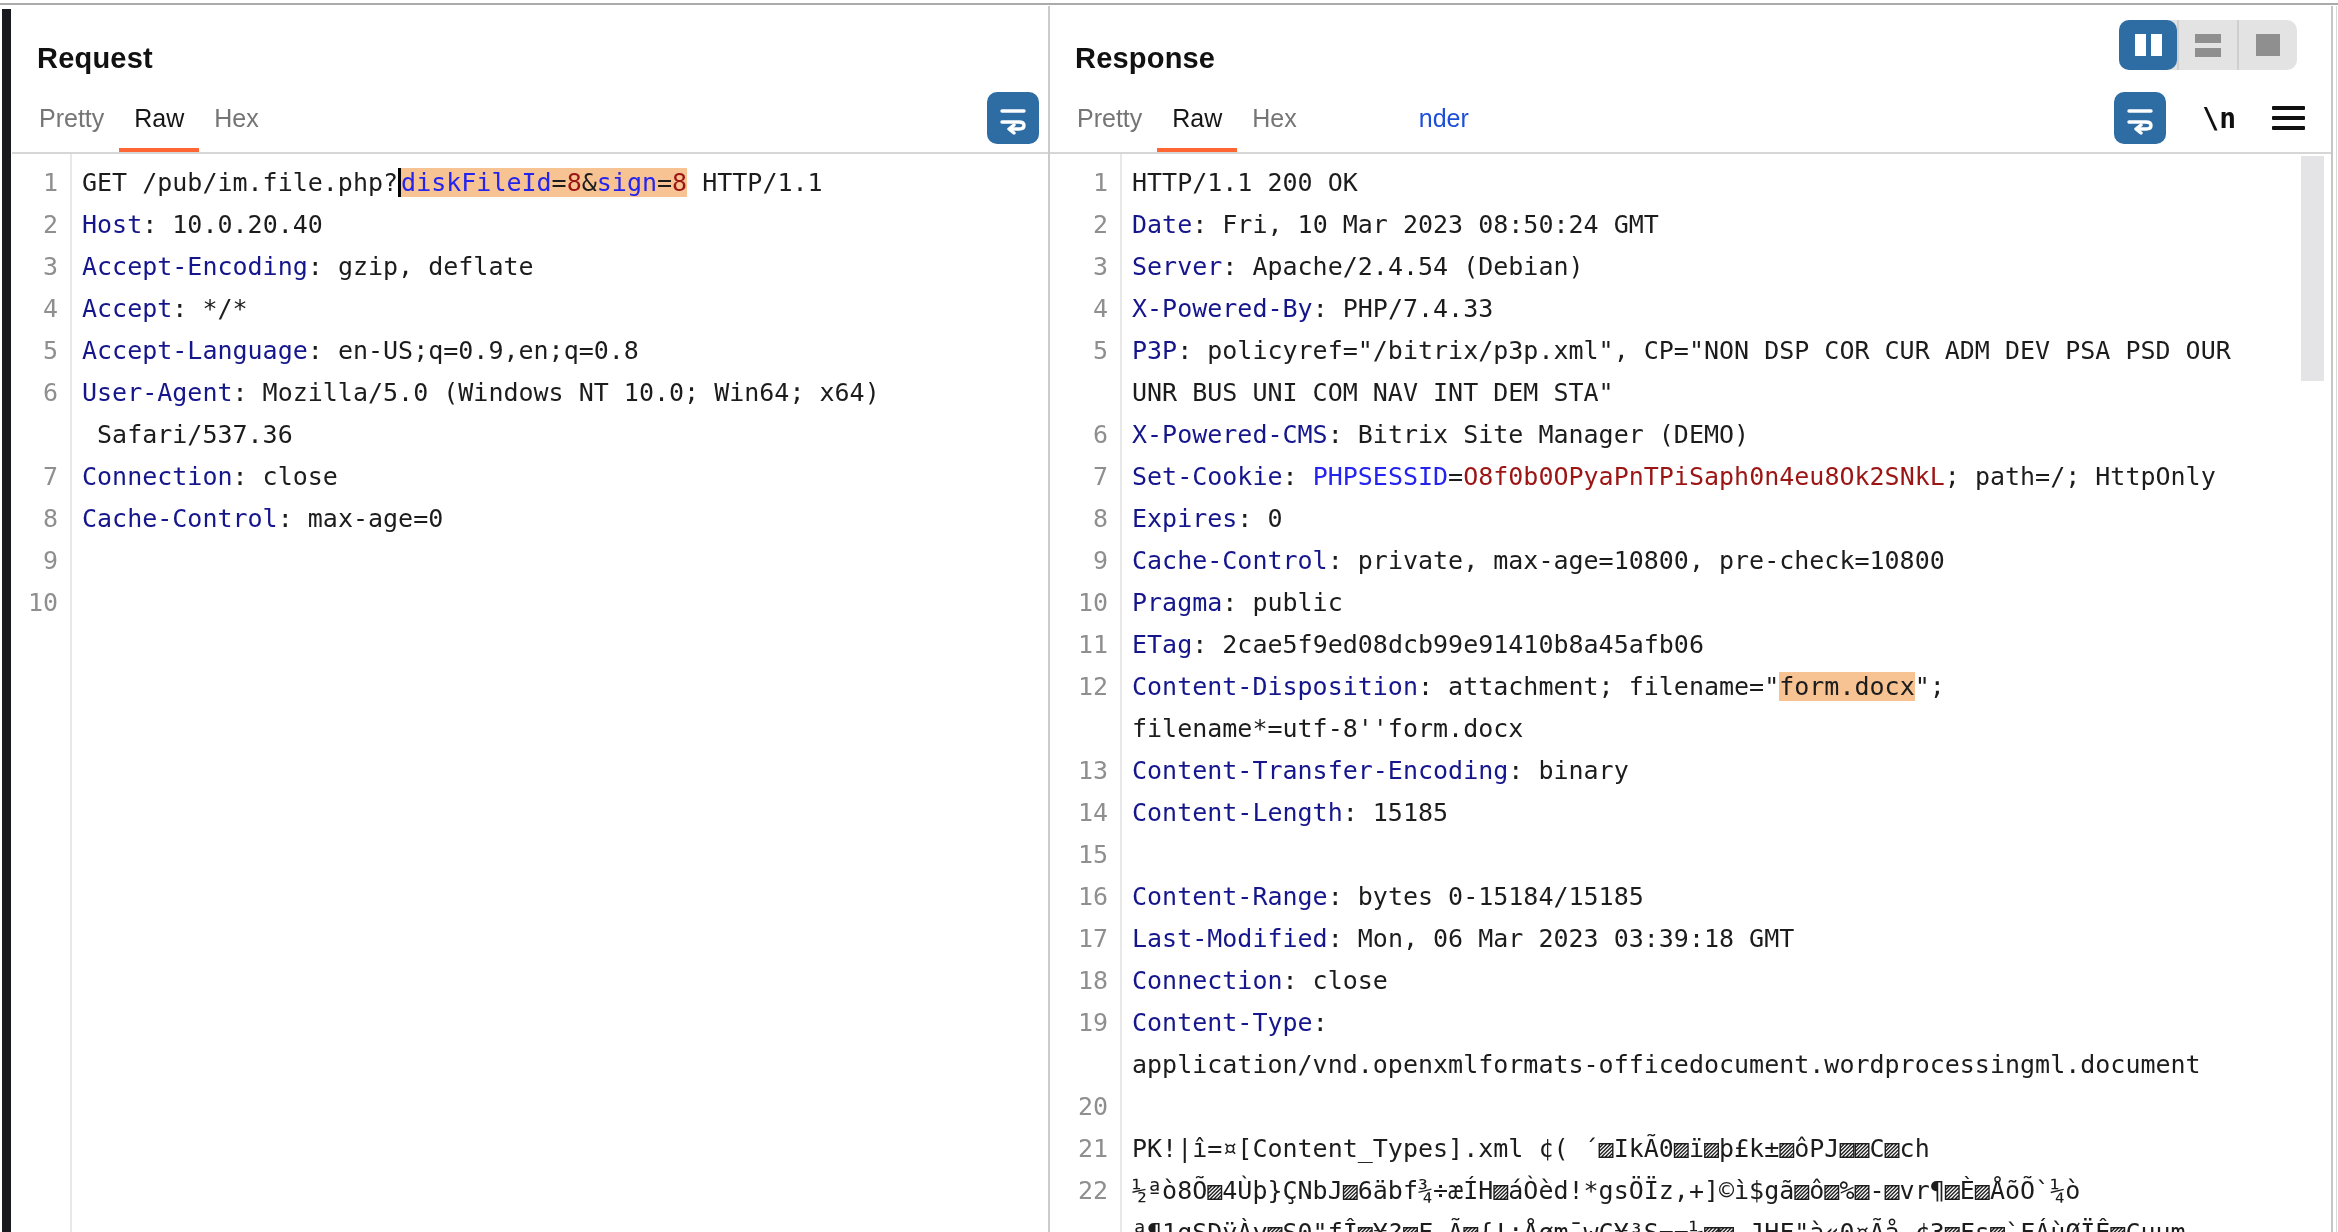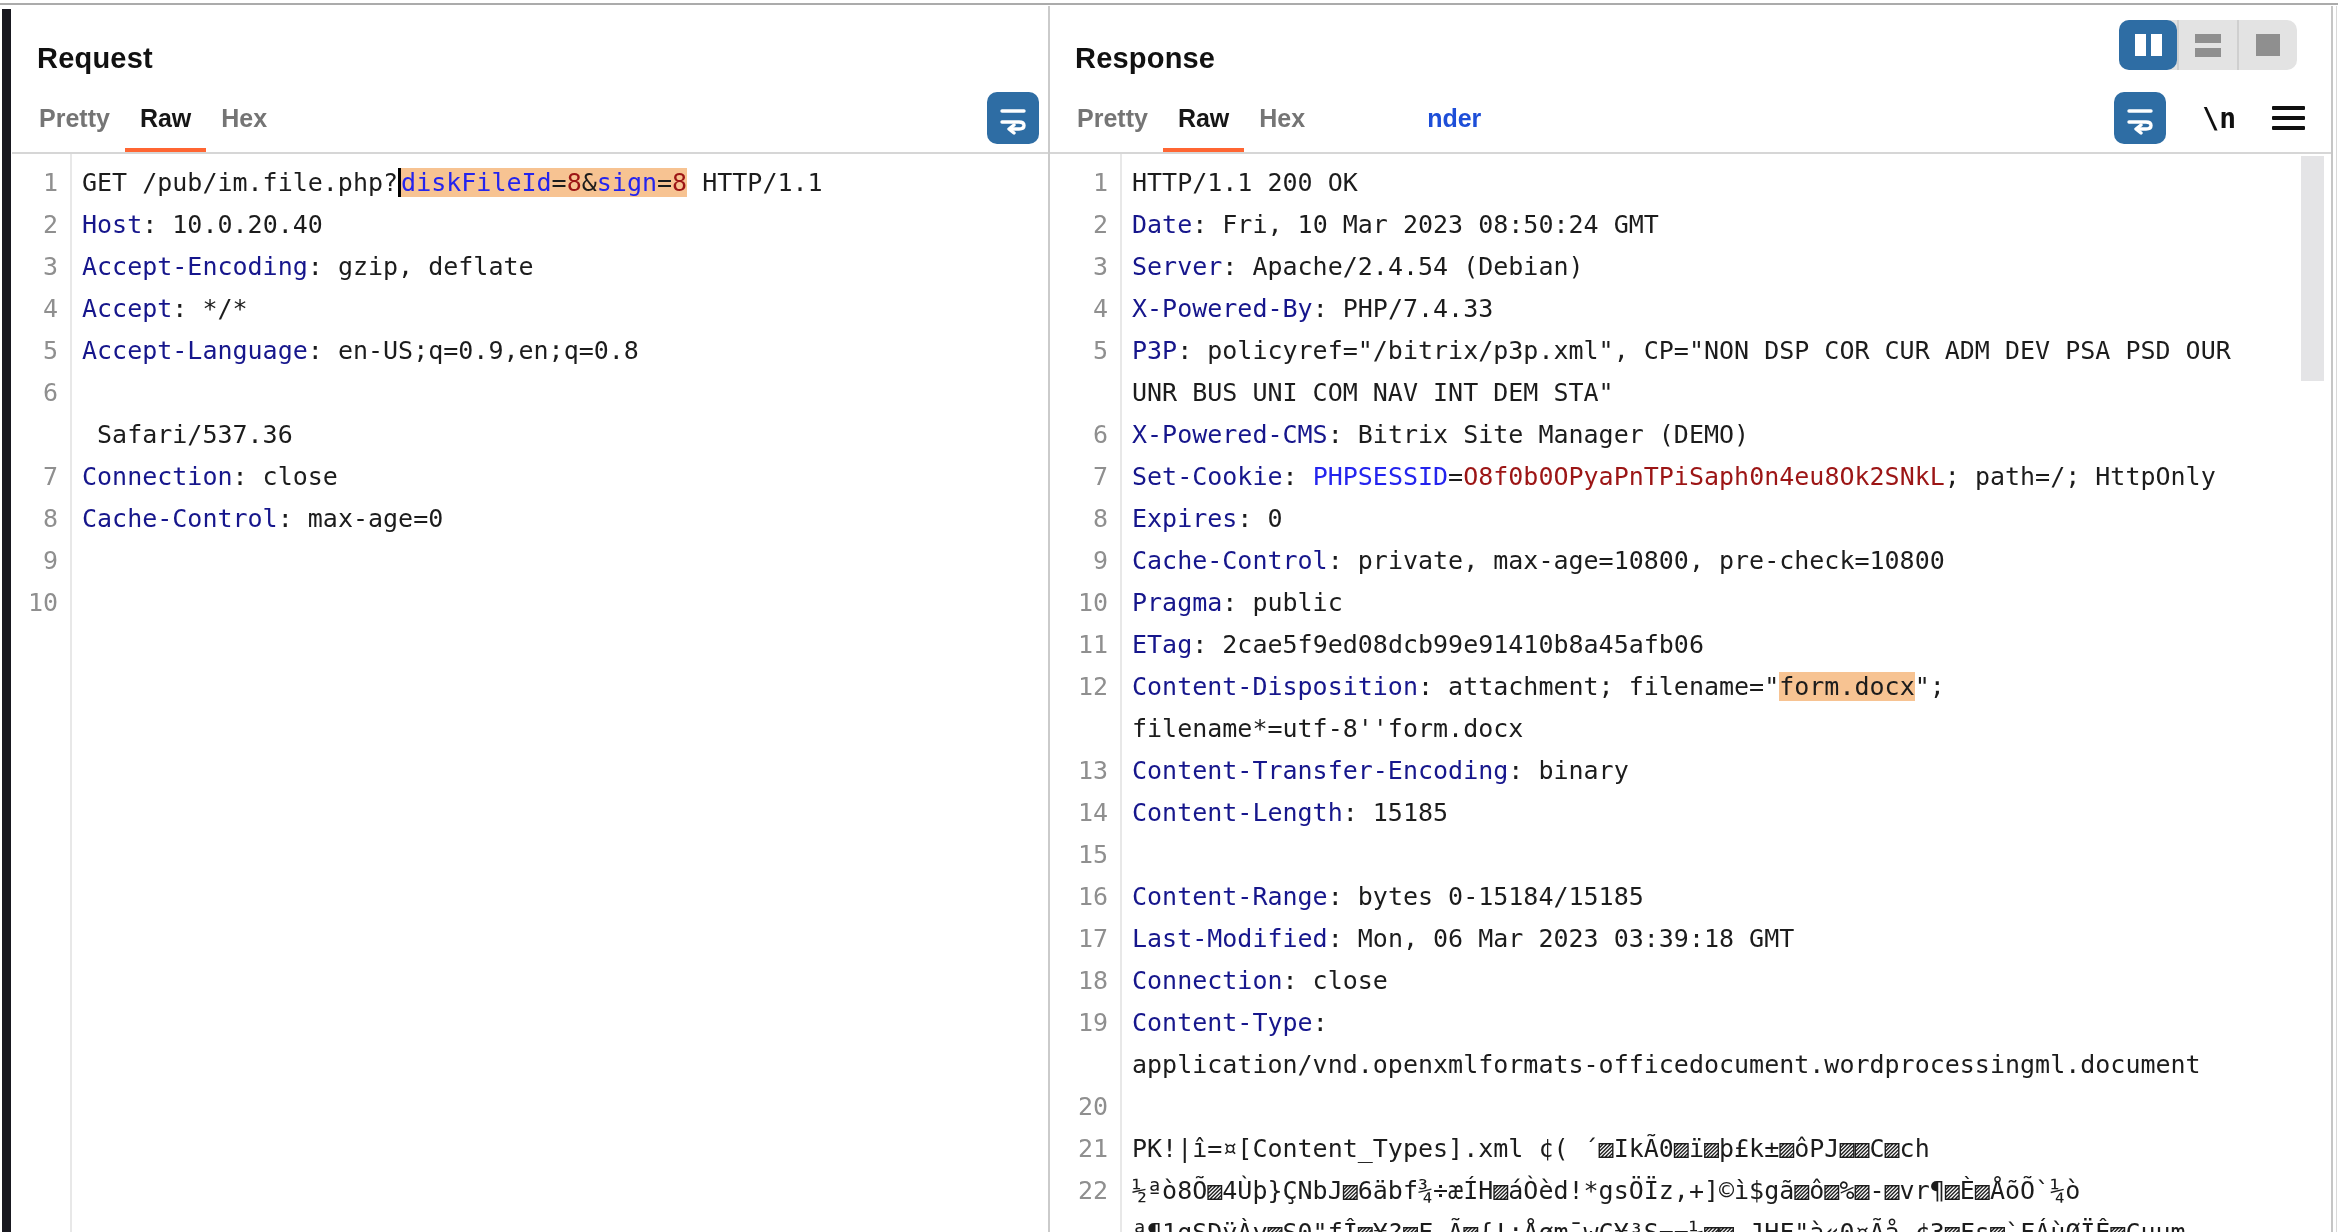--- a/index.html
+++ b/index.html
@@ -13,21 +13,21 @@
   .win-right { position:absolute; left:2331px; top:6px; width:2px; bottom:0; background:#c6c6c6; }
   .win-right2 { position:absolute; left:2336px; top:6px; width:1px; bottom:0; background:#d9d9d9; }
 
   .panel { position:absolute; top:6px; bottom:0; background:#ffffff; }
   .request-panel { left:12px; width:1192px; }
   .response-panel { left:1050px; width:1281px; }
 
   .panel-title { position:absolute; left:25px; top:36px; font-size:29px; font-weight:bold; color:#111; letter-spacing:0.2px; }
   .panel-border { position:absolute; left:0; right:0; top:146px; height:2px; background:#d6d6d6; }
 
-  .tab-row { position:absolute; left:12px; top:92px; height:56px; display:flex; align-items:flex-end;font-weight:bold; }
+  .tab-row { position:absolute; left:12px; top:92px; height:56px; display:flex; align-items:flex-end; }
   .tab { font-size:25px; color:#757575; padding:0 15px 15px 15px; border-bottom:6px solid transparent; }
   .tab.active { color:#161616; border-bottom-color:#ff6633; }
   .tab.ghost { color:#1d4ed8; margin-left:92px; }
 
   .hdr-icons { position:absolute; top:86px; right:26px; display:flex; align-items:center; gap:36px; }
   .wrap-btn { width:52px; height:52px; border-radius:10px; background:#2e6da4; display:flex; align-items:center; justify-content:center; }
   .nl-label { font-family:"DejaVu Sans Mono", monospace; font-size:28px; font-weight:600; color:#101010; }
   .menu-icon { display:flex; flex-direction:column; gap:6px; }
   .menu-icon span { display:block; width:33px; height:4px; background:#101010; border-radius:1px; }
 
@@ -92,21 +92,21 @@
 
   <div class="panel-border"></div>
 
   <div class="editor req" id="request-editor">
     <div class="gutter-sep"></div>
   <div class="code-row"><span class="ln">1</span><span class="lt"><span class="tok-p">GET /pub/im.file.php?</span><span class="tok-p cur"></span><span class="tok-b hl">diskFileId</span><span class="tok-p hl">=</span><span class="tok-r hl">8</span><span class="tok-p hl">&amp;</span><span class="tok-b hl">sign</span><span class="tok-p hl">=</span><span class="tok-r hl">8</span><span class="tok-p"> HTTP/1.1</span></span></div>
       <div class="code-row"><span class="ln">2</span><span class="lt"><span class="tok-h">Host</span><span class="tok-p">: 10.0.20.40</span></span></div>
       <div class="code-row"><span class="ln">3</span><span class="lt"><span class="tok-h">Accept-Encoding</span><span class="tok-p">: gzip, deflate</span></span></div>
       <div class="code-row"><span class="ln">4</span><span class="lt"><span class="tok-h">Accept</span><span class="tok-p">: */*</span></span></div>
       <div class="code-row"><span class="ln">5</span><span class="lt"><span class="tok-h">Accept-Language</span><span class="tok-p">: en-US;q=0.9,en;q=0.8</span></span></div>
-      <div class="code-row"><span class="ln">6</span></div>
+      <div class="code-row"><span class="ln">6</span><span class="lt"><span class="tok-h">User-Agent</span><span class="tok-p">: Mozilla/5.0 (Windows NT 10.0; Win64; x64)</span></span></div>
       <div class="code-row"><span class="ln"></span><span class="lt"><span class="tok-p"> Safari/537.36</span></span></div>
       <div class="code-row"><span class="ln">7</span><span class="lt"><span class="tok-h">Connection</span><span class="tok-p">: close</span></span></div>
       <div class="code-row"><span class="ln">8</span><span class="lt"><span class="tok-h">Cache-Control</span><span class="tok-p">: max-age=0</span></span></div>
       <div class="code-row"><span class="ln">9</span><span class="lt"></span></div>
       <div class="code-row"><span class="ln">10</span><span class="lt"></span></div>
     </div>
 </div>
 
 <div class="divider"></div>
 

